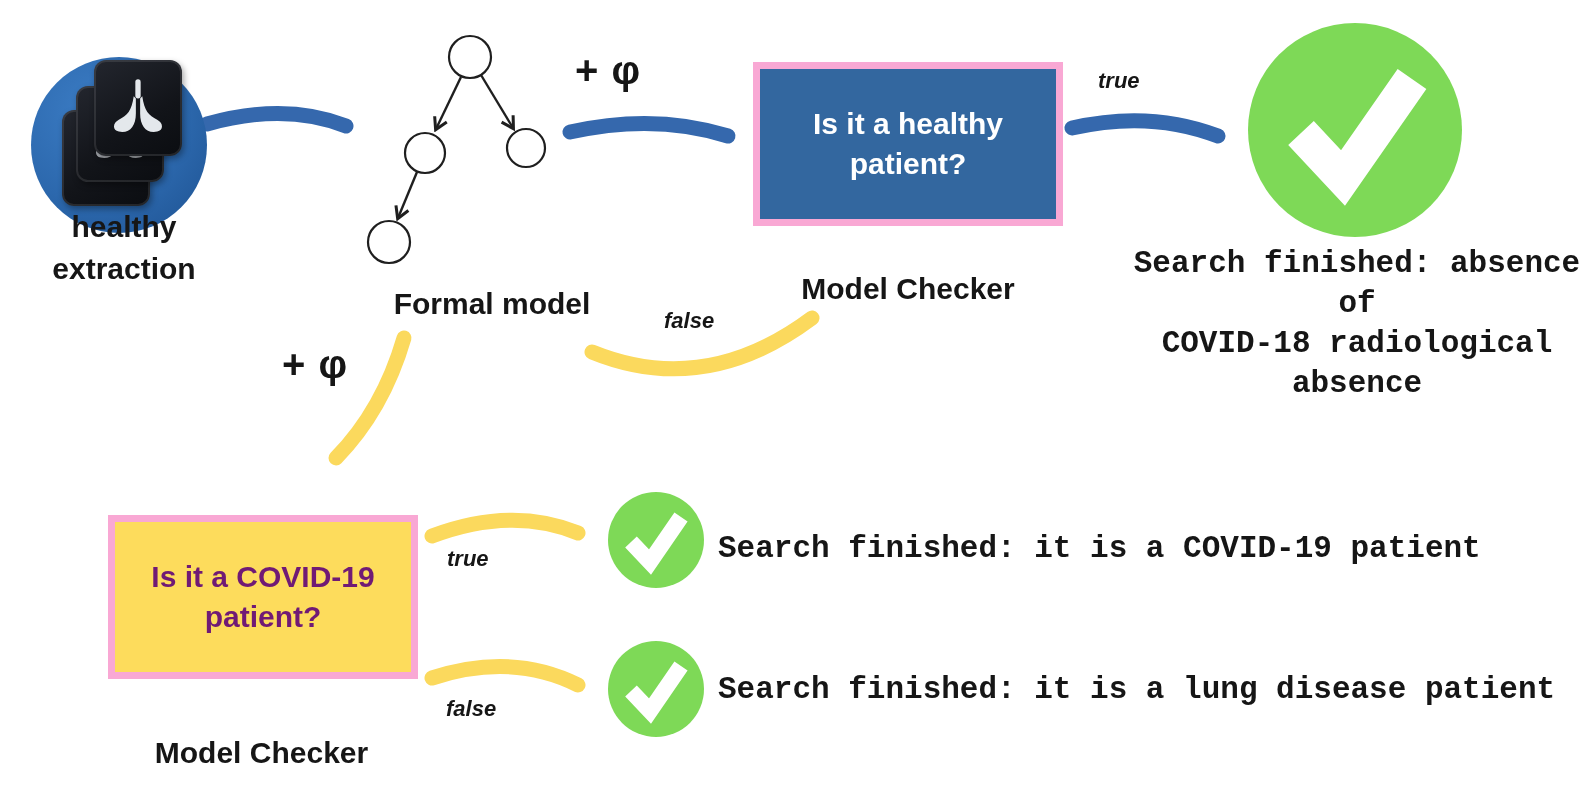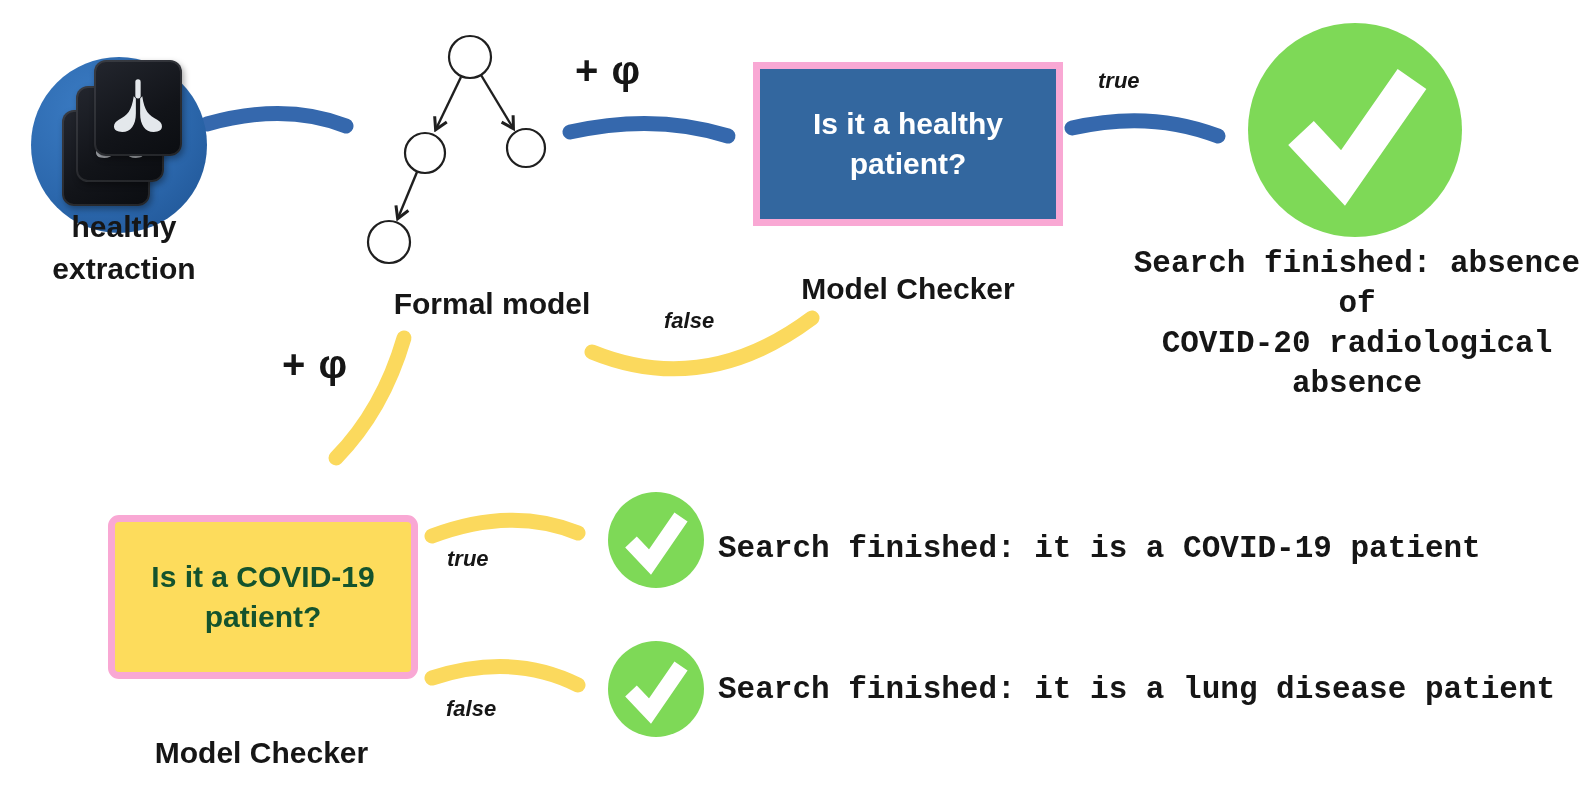--- a/index.html
+++ b/index.html
@@ -35,21 +35,21 @@
   .cond{font-family:Liberation Sans, sans-serif;font-style:italic;font-weight:700;font-size:22px;z-index:2;}
   .cond-true-top{left:1098px;top:68px;}
   .cond-false-top{left:664px;top:308px;}
   .cond-true-bottom{left:447px;top:546px;}
   .cond-false-bottom{left:446px;top:696px;}
   
   .mc-box{width:310px;height:164px;border:7px solid #f9a8d4;box-sizing:border-box;z-index:2;
     display:flex;flex-direction:column;justify-content:center;align-items:center;
     font-weight:700;font-size:30px;line-height:40px;text-align:center;}
   .mc-blue{left:753px;top:62px;background:var(--blue-box);color:#ffffff;}
-  .mc-yellow{left:108px;top:515px;background:var(--yellow-box);color:#14532d;border-radius:11px;}
+  .mc-yellow{left:108px;top:515px;background:var(--yellow-box);color:#701a75;}
   .mc-label-blue{left:753px;top:268px;width:310px;}
   .mc-label-yellow{left:108px;top:732px;width:307px;}
   
   .tree{left:350px;top:20px;z-index:2;}
   .tree circle{fill:#ffffff;stroke:#1f1f1f;stroke-width:2.2;}
   .tree line{stroke:#1f1f1f;stroke-width:2.4;}
   
   .check{z-index:2;}
   .check-big{left:1248px;top:23px;width:214px;height:214px;}
   .check-s1{left:608px;top:492px;width:96px;height:96px;}
@@ -144,21 +144,21 @@
   <div class="abs cond cond-false-bottom">false</div>
 
   <div class="abs check check-big">
     <svg width="214" height="214" viewBox="0 0 214 214">
       <circle cx="107" cy="107" r="107" fill="var(--green)"></circle>
       <path d="M 53 110 L 95 155 L 164 56" fill="none" stroke="#ffffff" stroke-width="35" stroke-linecap="butt" stroke-linejoin="miter"></path>
     </svg>
   </div>
   <div class="abs result result-healthy">
     <div>Search finished: absence of</div>
-    <div>COVID-20 radiological</div>
+    <div>COVID-18 radiological</div>
     <div>absence</div>
   </div>
 
   <div class="abs mc-box mc-yellow">
     <div>Is it a COVID-19</div>
     <div>patient?</div>
   </div>
   <div class="abs lbl mc-label-yellow">Model Checker</div>
 
   <div class="abs check check-s1">

